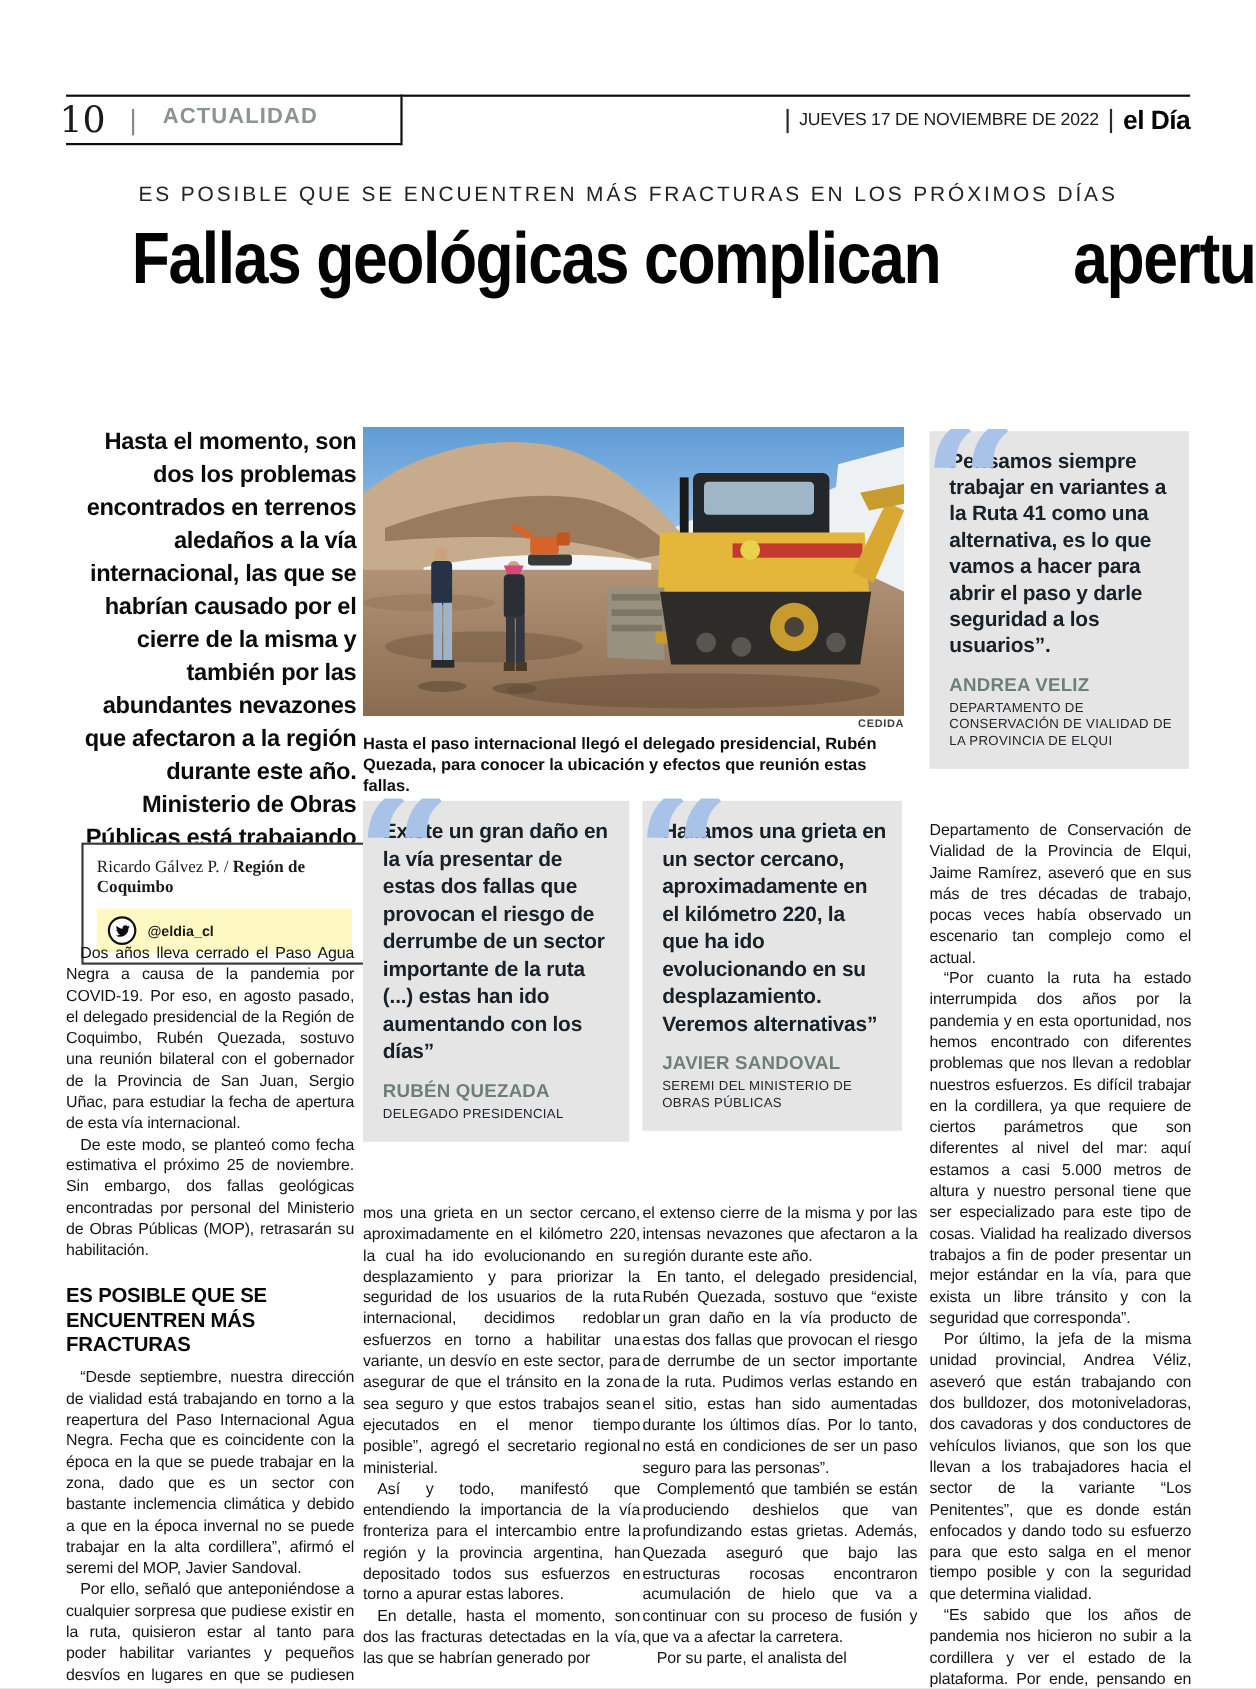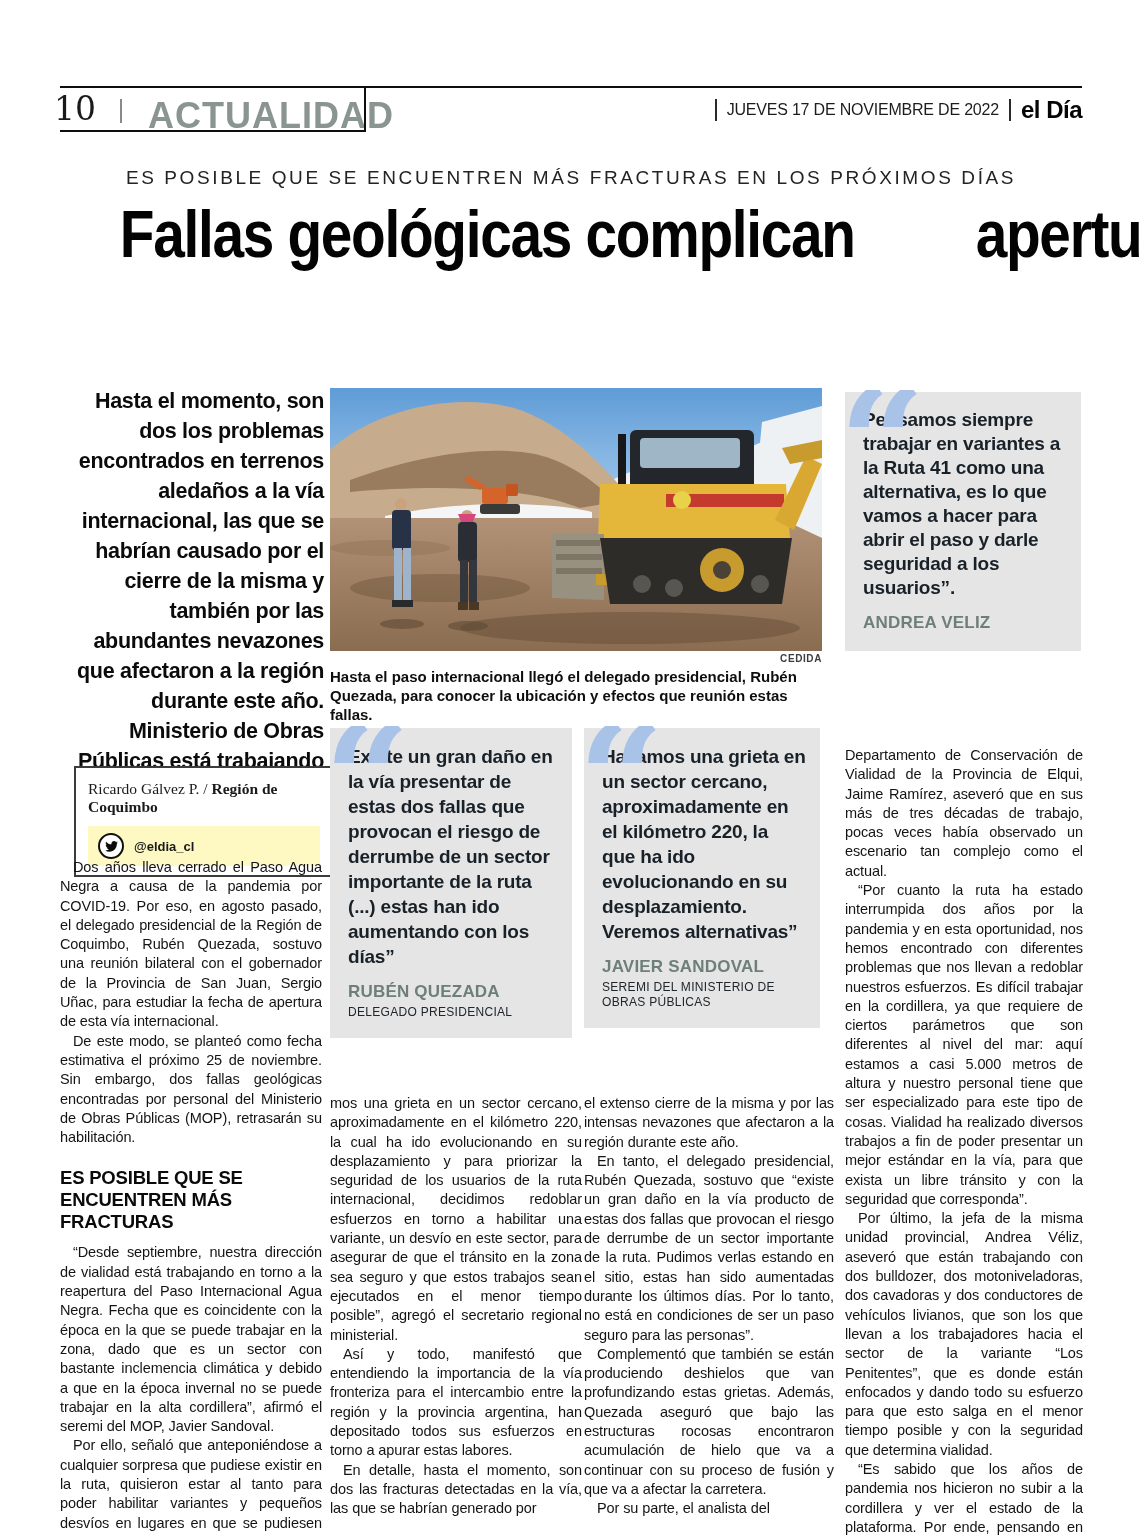--- a/index.html
+++ b/index.html
@@ -5,21 +5,21 @@
   html,body{margin:0;padding:0;background:#d8d8d8;}
   #page{position:relative;width:1142px;height:1535px;background:#ffffff;margin:0 auto;
         font-family:"Liberation Sans",sans-serif;color:#111;overflow:hidden;}
   .abs{position:absolute;}
   
   .rule-top{left:60px;top:86px;width:1022px;height:2px;background:#0e0e0e;}
   .rule-hdr-bottom{left:60px;top:130px;width:305px;height:2px;background:#0e0e0e;}
   .hdr-vdiv{left:364px;top:86px;width:2px;height:46px;background:#0e0e0e;}
   .pagenum{left:54px;top:92px;font-family:"DejaVu Serif",serif;font-size:33px;line-height:33px;color:#1a1a1a;}
   .pagenum-pipe{left:120px;top:99px;width:2px;height:24px;background:#8a8a8a;}
-  .section-title{left:148px;top:95px;font-size:36px;font-weight:700;letter-spacing:1px;color:#8a9490;}
+  .section-title{left:148px;top:95px;font-size:20px;font-weight:700;letter-spacing:1px;color:#8a9490;}
   .hdr-right{right:60px;top:96px;display:flex;align-items:center;gap:10px;}
   .hdr-pipe{width:2px;height:22px;background:#2a2a2a;}
   .hdr-date{font-size:16px;letter-spacing:-0.2px;color:#1c1c1c;}
   .masthead{font-size:24px;font-weight:800;letter-spacing:-0.5px;color:#050505;}
   
   .kicker{left:60px;top:167px;width:1022px;text-align:center;font-size:19px;
           letter-spacing:2.6px;color:#232323;}
   .headline{left:60px;top:198px;width:1022px;display:flex;flex-direction:row;align-items:center;}
   .headline .hl{font-size:66px;line-height:73px;font-weight:700;letter-spacing:-1.5px;color:#030303;
                 white-space:nowrap;transform:scaleX(0.86);transform-origin:50% 0;}
@@ -202,20 +202,21 @@
       <div class="pq-name">JAVIER SANDOVAL</div>
       <div class="pq-role">SEREMI DEL MINISTERIO DE OBRAS PÚBLICAS</div>
     </div>
   </div>
 
   <div class="pullquote pq-tight" style="left:845px;top:392px;width:236px;">
     <div class="pq-mark">“</div>
     <div class="pq-box">
       <div class="pq-text">Pensamos siempre trabajar en variantes a la Ruta 41 como una alternativa, es lo que vamos a hacer para abrir el paso y darle seguridad a los usuarios”.</div>
       <div class="pq-name">ANDREA VELIZ</div>
+      <div class="pq-role">DEPARTAMENTO DE CONSERVACIÓN DE VIALIDAD DE LA PROVINCIA DE ELQUI</div>
     </div>
   </div>
 
   <div class="abs bodycol" style="left:330px;top:1094px;width:252px;">
     <p>mos una grieta en un sector cercano, aproximadamente en el kilómetro 220, la cual ha ido evolucionando en su desplazamiento y para priorizar la seguridad de los usuarios de la ruta internacional, decidimos redoblar esfuerzos en torno a habilitar una variante, un desvío en este sector, para asegurar de que el tránsito en la zona sea seguro y que estos trabajos sean ejecutados en el menor tiempo posible”, agregó el secretario regional ministerial.</p>
     <p class="ind">Así y todo, manifestó que entendiendo la importancia de la vía fronteriza para el intercambio entre la región y la provincia argentina, han depositado todos sus esfuerzos en torno a apurar estas labores.</p>
     <p class="ind">En detalle, hasta el momento, son dos las fracturas detectadas en la vía, las que se habrían generado por</p>
   </div>
 
   <div class="abs bodycol" style="left:584px;top:1094px;width:250px;">

